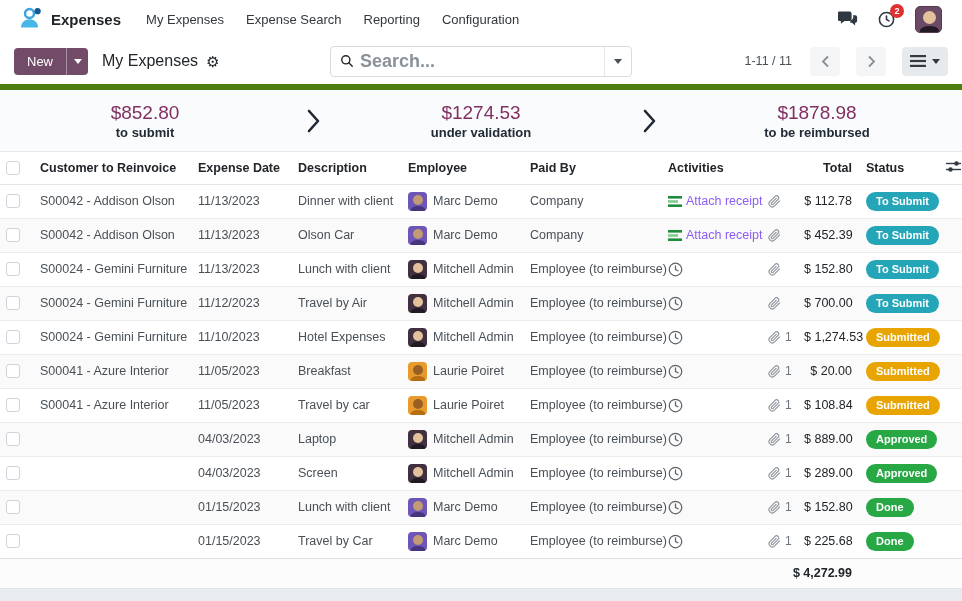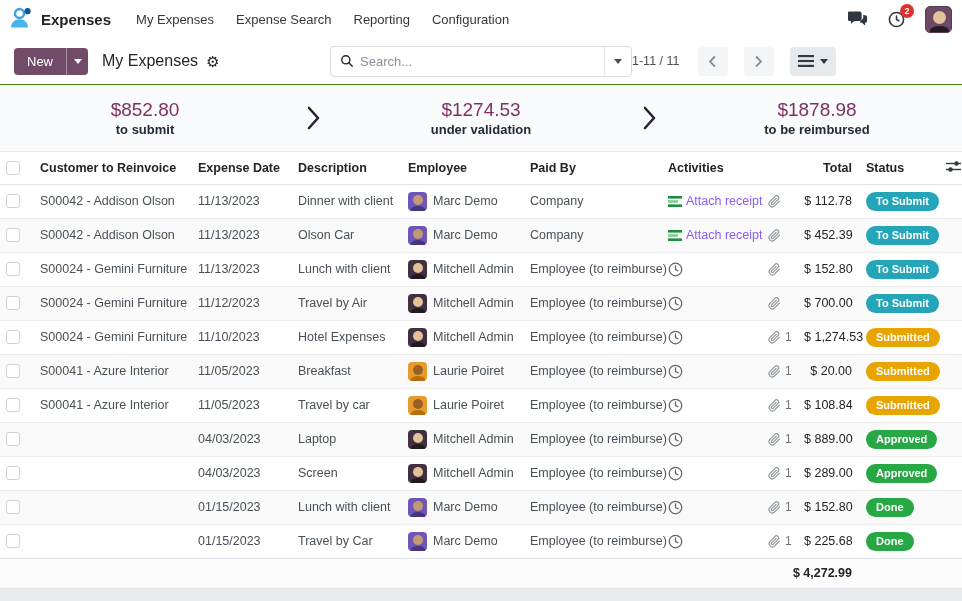--- a/index.html
+++ b/index.html
@@ -1,21 +1,21 @@
 <!DOCTYPE html>
 <html><head>
 <meta charset="utf-8">
 <style>
   * { margin:0; padding:0; box-sizing:border-box; }
   html,body { width:962px; height:601px; overflow:hidden; background:#e9ecef;
     font-family:"Liberation Sans", sans-serif; }
   .app { width:962px; height:601px; background:#e9ecef; }
 
   
-  .navbar { height:38px; background:#fff; display:flex; align-items:center; padding:0 10px; }
+  .navbar { height:38px; background:#fff; display:flex; align-items:center; padding:0 20px; }
   .brand { display:flex; align-items:center; gap:8px; cursor:pointer; }
   .brand-name { font-size:15px; font-weight:700; color:#212529; }
   .nav-menu { display:flex; margin-left:14px; }
   .nav-item { font-size:13px; color:#33383d; padding:6px 11px; cursor:pointer; border-radius:4px; }
   .nav-right { margin-left:auto; display:flex; align-items:center; gap:20px; }
   .icon-btn { position:relative; display:flex; align-items:center; cursor:pointer; }
   .noti-badge { position:absolute; top:-7px; right:-9px; background:#e03131; color:#fff;
     font-size:9px; font-weight:700; min-width:14px; height:14px; border-radius:8px;
     display:flex; align-items:center; justify-content:center; padding:0 3px; }
   .user-avatar { width:27px; height:27px; border-radius:5px; background:#6b4a66; position:relative;
@@ -33,35 +33,35 @@
     padding:6px 13px; border-radius:4px 0 0 4px; }
   .btn-new-caret { background:#714B67; width:22px; border-radius:0 4px 4px 0;
     border-left:1px solid rgba(255,255,255,.4); display:flex; align-items:center; justify-content:center; }
   .caret-down { width:0; height:0; border-left:4px solid transparent; border-right:4px solid transparent;
     border-top:5px solid #fff; }
   .page-title { font-size:16px; color:#212529; margin-left:14px; }
   .gear-glyph { font-size:15px; color:#212529; margin-left:8px; cursor:pointer; line-height:1; }
   .search { display:flex; align-items:center; width:302px; height:31px; border:1px solid #d8dcе0;
     border:1px solid #d8dce0; border-radius:4px; background:#fff; }
   .search svg { margin-left:9px; flex:none; }
-  .search input { flex:1; border:none; outline:none; font-size:13px; padding:0 6px; min-width:0;
-    font-family:"Liberation Sans", sans-serif; color:#7f1d1d; }
+  .search input { flex:1; border:none; outline:none; font-size:18px; padding:0 6px; min-width:0;
+    font-family:"Liberation Sans", sans-serif; color:#7f1d1d;font-weight:bold; }
   .search input::placeholder { color:#8a9199; }
   .search-caret-zone { width:27px; align-self:stretch; border-left:1px solid #e4e7ea;
     display:flex; align-items:center; justify-content:center; cursor:pointer; }
   .search-caret-zone .caret-down { border-top-color:#495057; }
-  .cb-right { flex:1; display:flex; align-items:center; gap:16px; }
+  .cb-right { flex:1; display:flex; align-items:center; justify-content:flex-end; gap:16px; }
   .pager-text { font-size:12.5px; color:#495057; margin-right:2px; }
   .pager-btn { width:30px; height:29px; background:#f3f5f7; border-radius:4px;
     display:flex; align-items:center; justify-content:center; cursor:pointer; }
   .view-btn { height:29px; background:#e7eaed; border-radius:4px; padding:0 8px;
     display:flex; align-items:center; gap:6px; cursor:pointer; }
 
   
-  .summary { height:68px; background:#fafbfc; border-top:1px solid #4d7c0f; border-bottom:1px solid #e7e9ec;
+  .summary { height:68px; background:#fafbfc; border-top:6px solid #4d7c0f; border-bottom:1px solid #e7e9ec;
     display:flex; align-items:center; }
   .stat { flex:1; text-align:center; cursor:pointer; }
   .stat-amount { font-size:19px; color:#813061; }
   .stat-label { font-size:13px; font-weight:700; color:#212b36; margin-top:1px; }
   .stat-sep { width:46px; display:flex; align-items:center; justify-content:center; }
 
   
   table { width:962px; border-collapse:collapse; table-layout:fixed; background:#fff; }
   thead th { text-align:left; font-size:12.5px; font-weight:700; color:#212529;
     height:32px; padding:0 6px; border-bottom:1px solid #e2e5e8; white-space:nowrap; }

